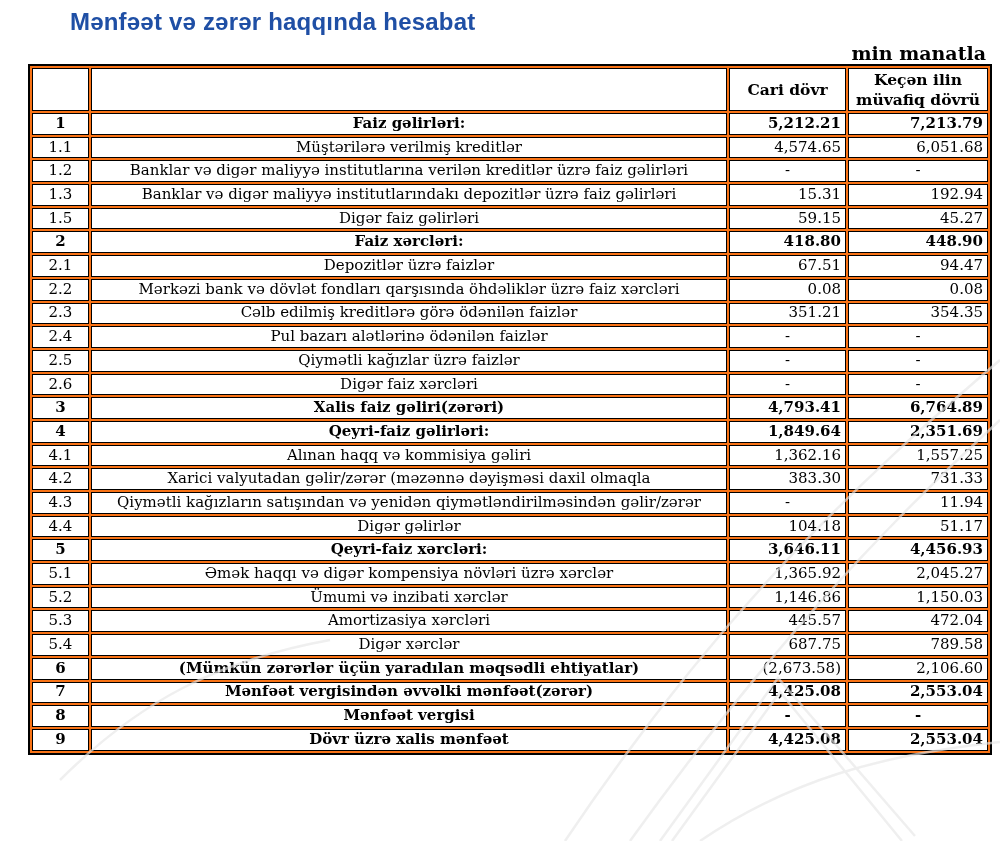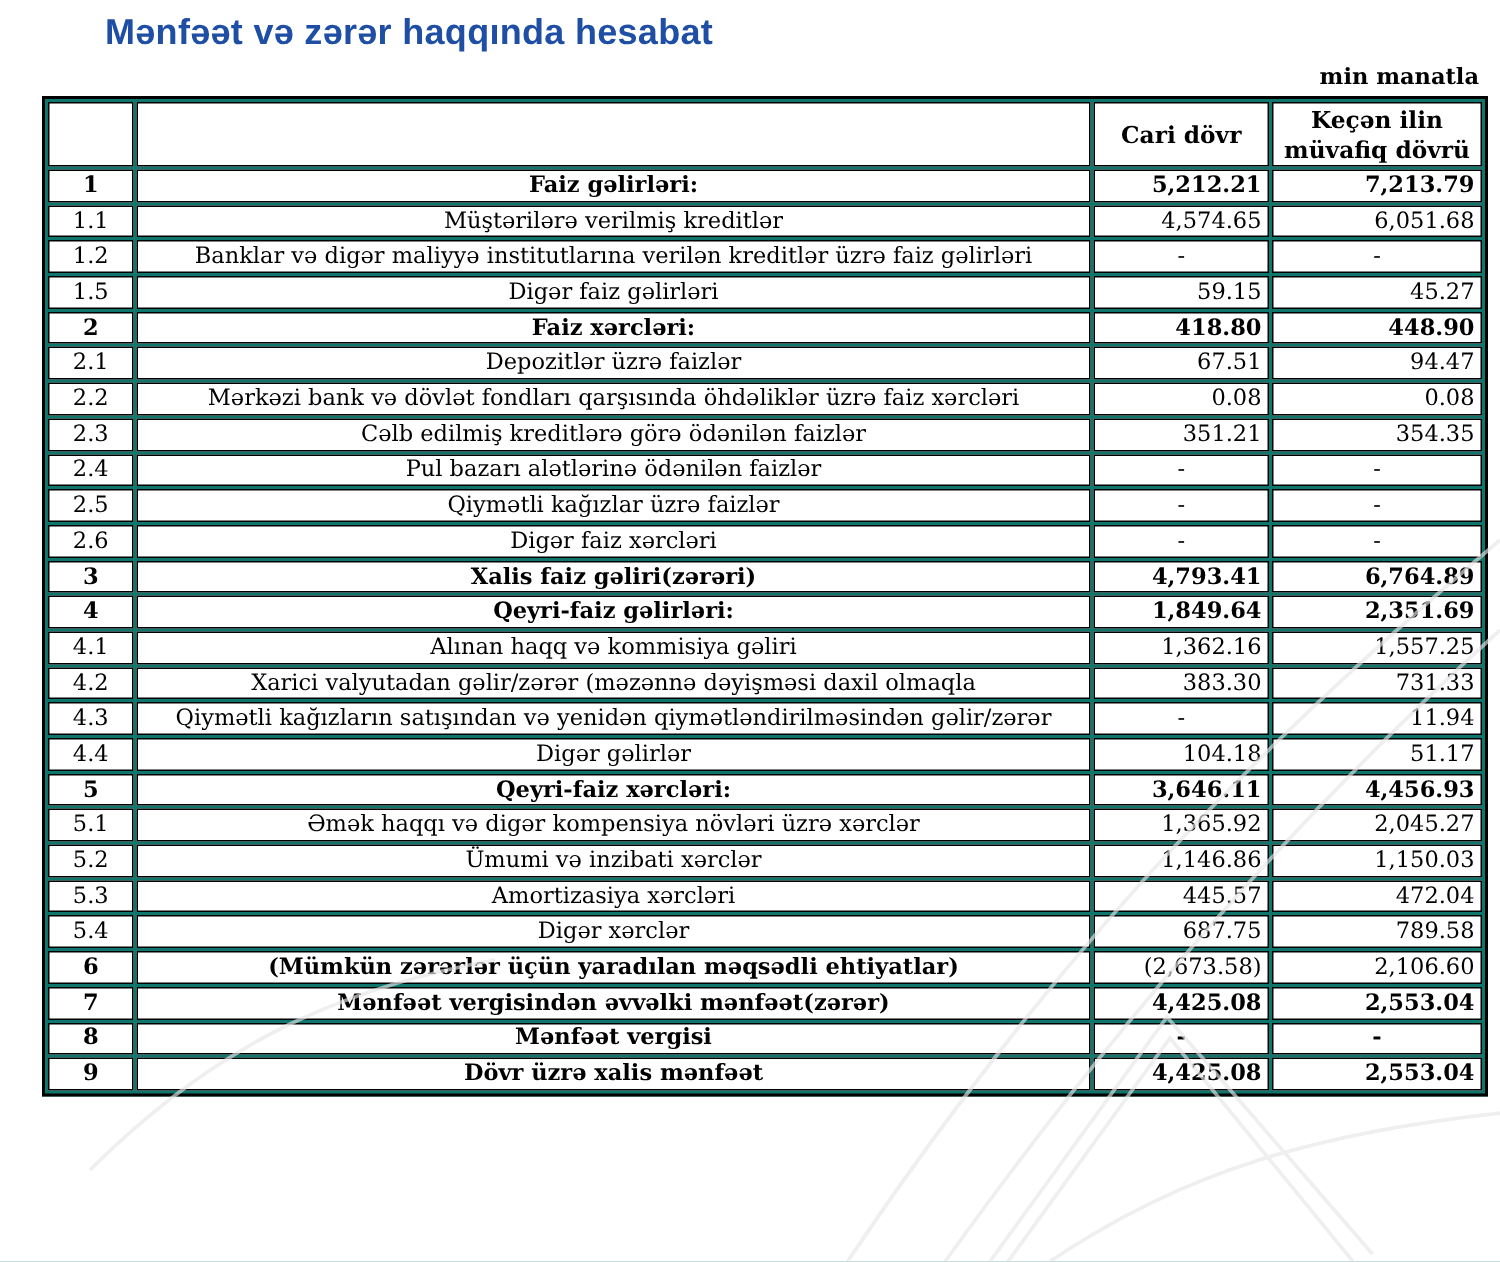--- a/index.html
+++ b/index.html
@@ -22,32 +22,32 @@
     font-weight: bold;
     font-size: 24px;
     color: var(--title-blue);
     letter-spacing: 0.2px;
   }
   .unit-note {
     position: absolute;
     top: 42px;
     right: 14px;
     font-weight: bold;
-    font-size: 15px;
+    font-size: 19px;
     color: #000;
   }
   table.report {
     position: absolute;
     left: 28px; top: 64px;
     width: 958px;
     table-layout: fixed;
     border-collapse: separate;
     border-spacing: 2px;
     border: 2px solid var(--border);
-    background: #0f766e;
+    background: #f97316;
   }
   table.report td {
     box-sizing: border-box;
     border: 1.5px solid var(--border);
     font-size: 15px;
     line-height: 1.05;
     padding: 0 4px;
     height: 21.7px;
     overflow: hidden;
     white-space: nowrap;
@@ -115,20 +115,26 @@
         <td class="val">4,574.65</td>
         <td class="val">6,051.68</td>
       </tr>
       <tr>
         <td class="num">1.2</td>
         <td class="lbl">Banklar və digər maliyyə institutlarına verilən kreditlər üzrə faiz gəlirləri</td>
         <td class="val dash">-</td>
         <td class="val dash">-</td>
       </tr>
       <tr>
+        <td class="num">1.3</td>
+        <td class="lbl">Banklar və digər maliyyə institutlarındakı depozitlər üzrə faiz gəlirləri</td>
+        <td class="val">15.31</td>
+        <td class="val">192.94</td>
+      </tr>
+      <tr>
         <td class="num">1.5</td>
         <td class="lbl">Digər faiz gəlirləri</td>
         <td class="val">59.15</td>
         <td class="val">45.27</td>
       </tr>
       <tr class="section">
         <td class="num">2</td>
         <td class="lbl">Faiz xərcləri:</td>
         <td class="val vb">418.80</td>
         <td class="val vb">448.90</td>

